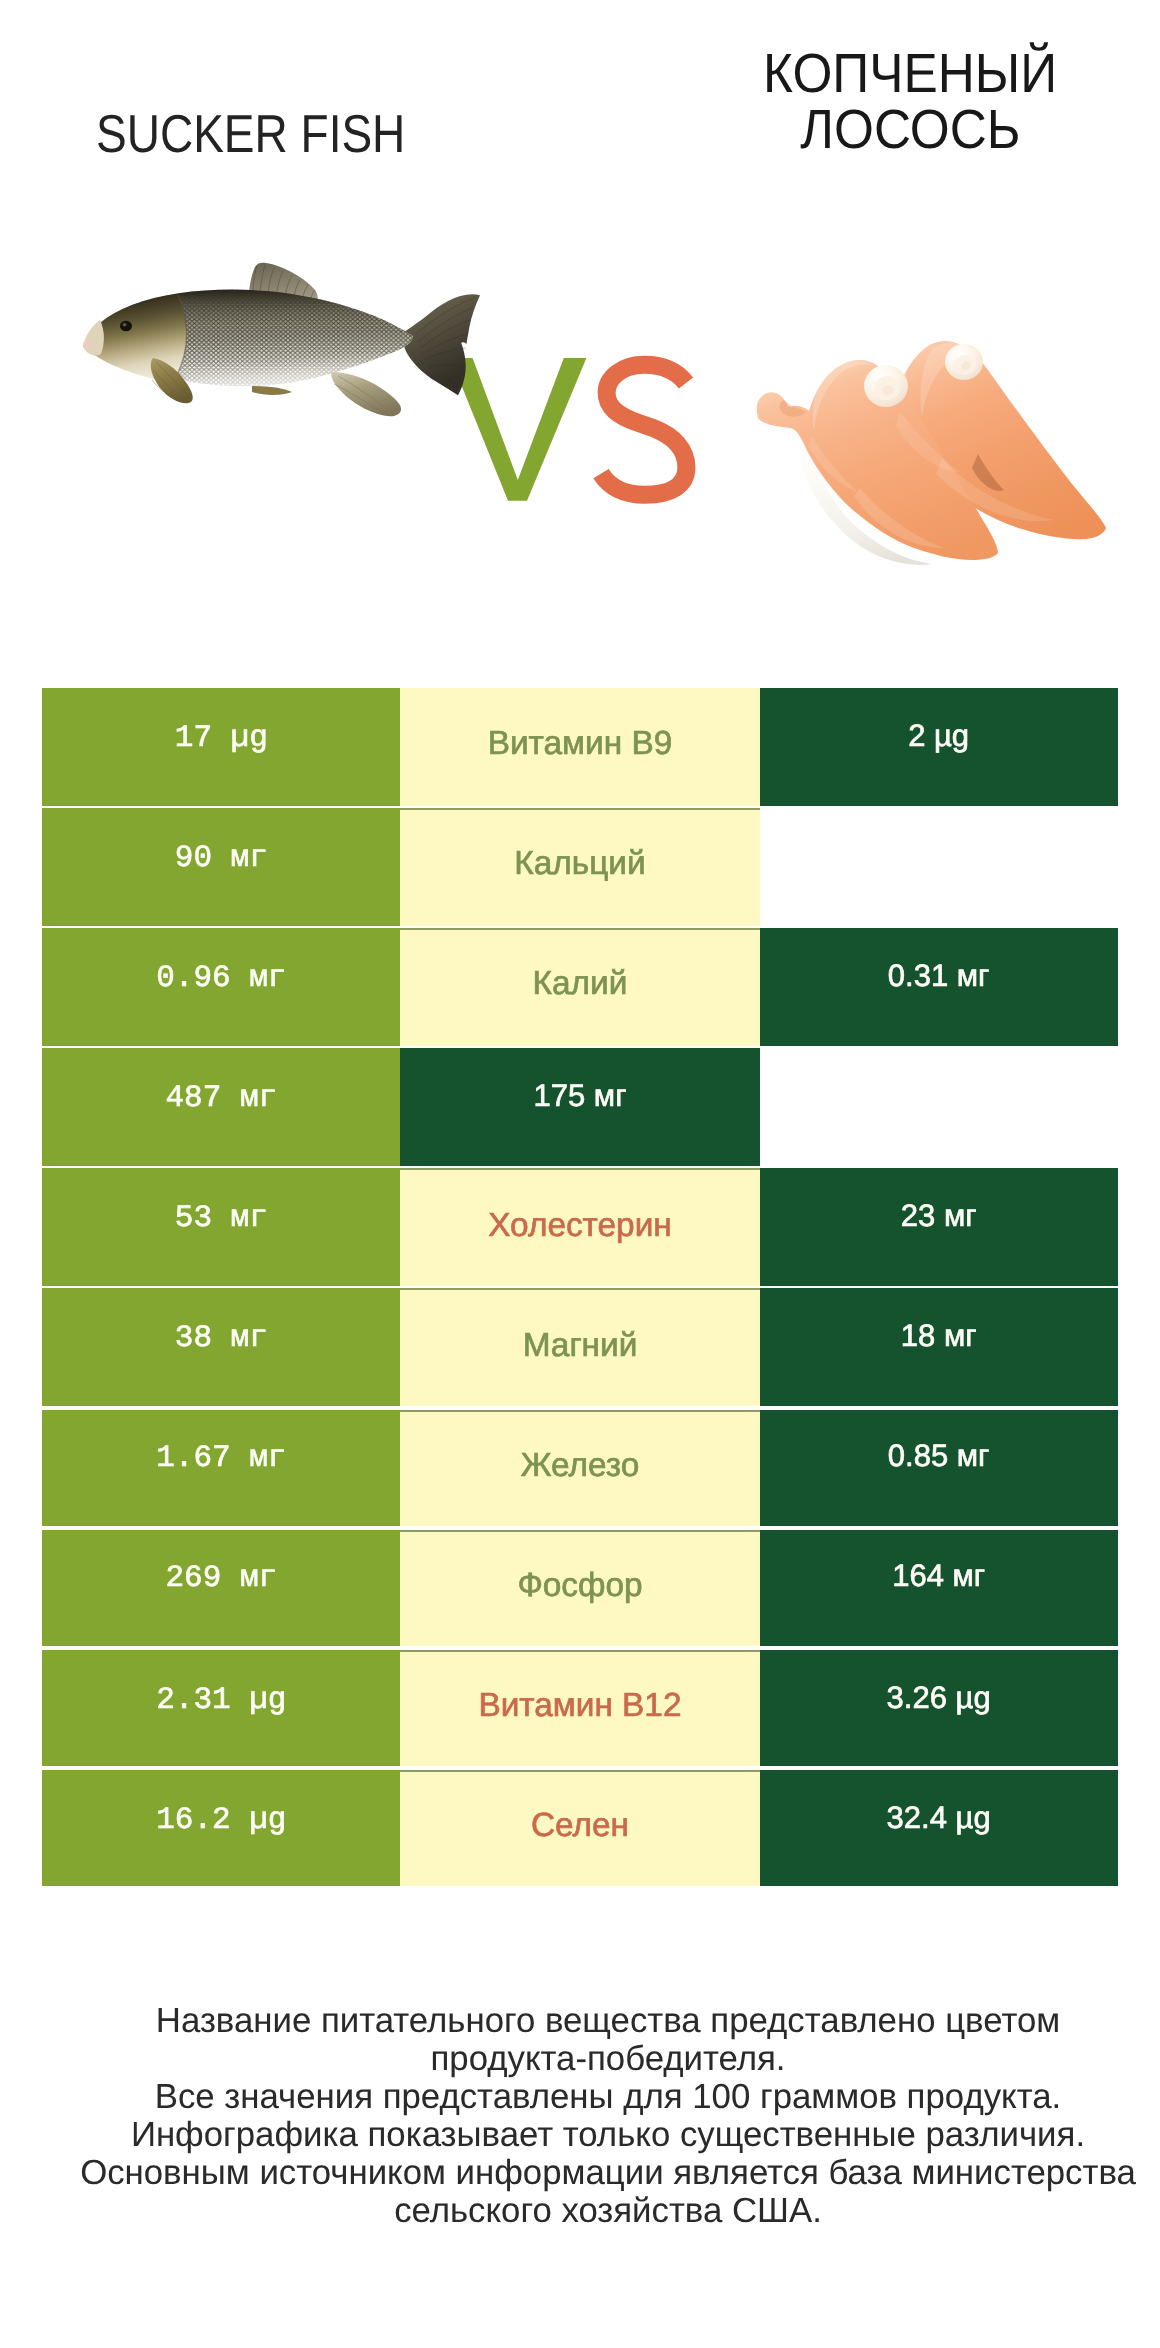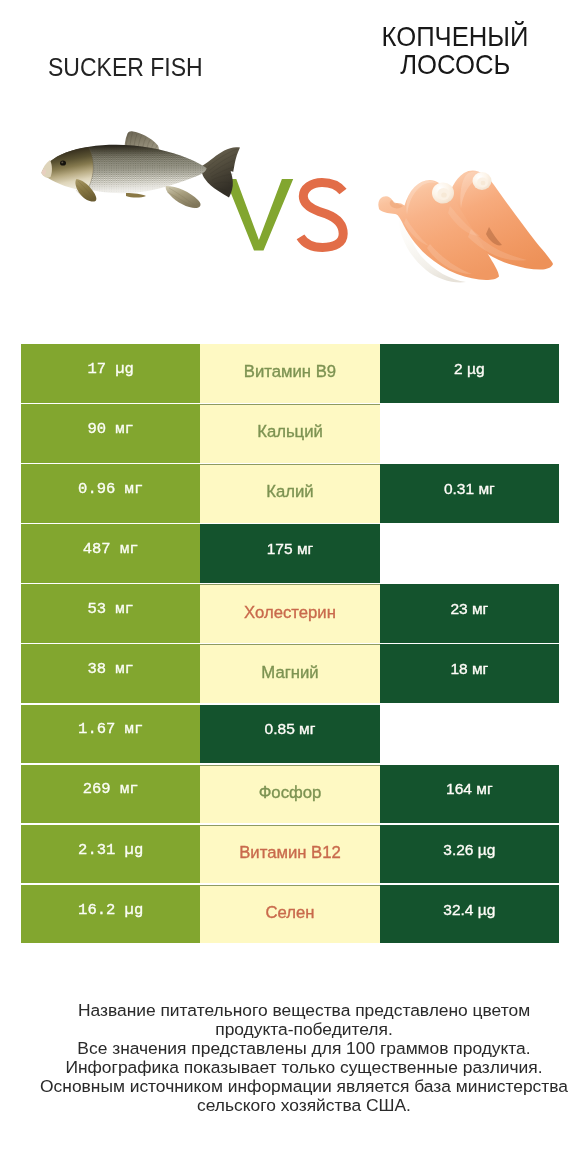--- a/index.html
+++ b/index.html
@@ -289,20 +289,21 @@
         <div class="cell cM win-r">Холестерин</div>
         <div class="cell cR">23 мг</div>
       </div>
       <div class="row">
         <div class="cell cL">38 мг</div>
         <div class="cell cM win-l">Магний</div>
         <div class="cell cR">18 мг</div>
       </div>
       <div class="row">
         <div class="cell cL">1.67 мг</div>
+        <div class="cell cM win-l">Железо</div>
         <div class="cell cR">0.85 мг</div>
       </div>
       <div class="row">
         <div class="cell cL">269 мг</div>
         <div class="cell cM win-l">Фосфор</div>
         <div class="cell cR">164 мг</div>
       </div>
       <div class="row">
         <div class="cell cL">2.31 µg</div>
         <div class="cell cM win-r">Витамин B12</div>

